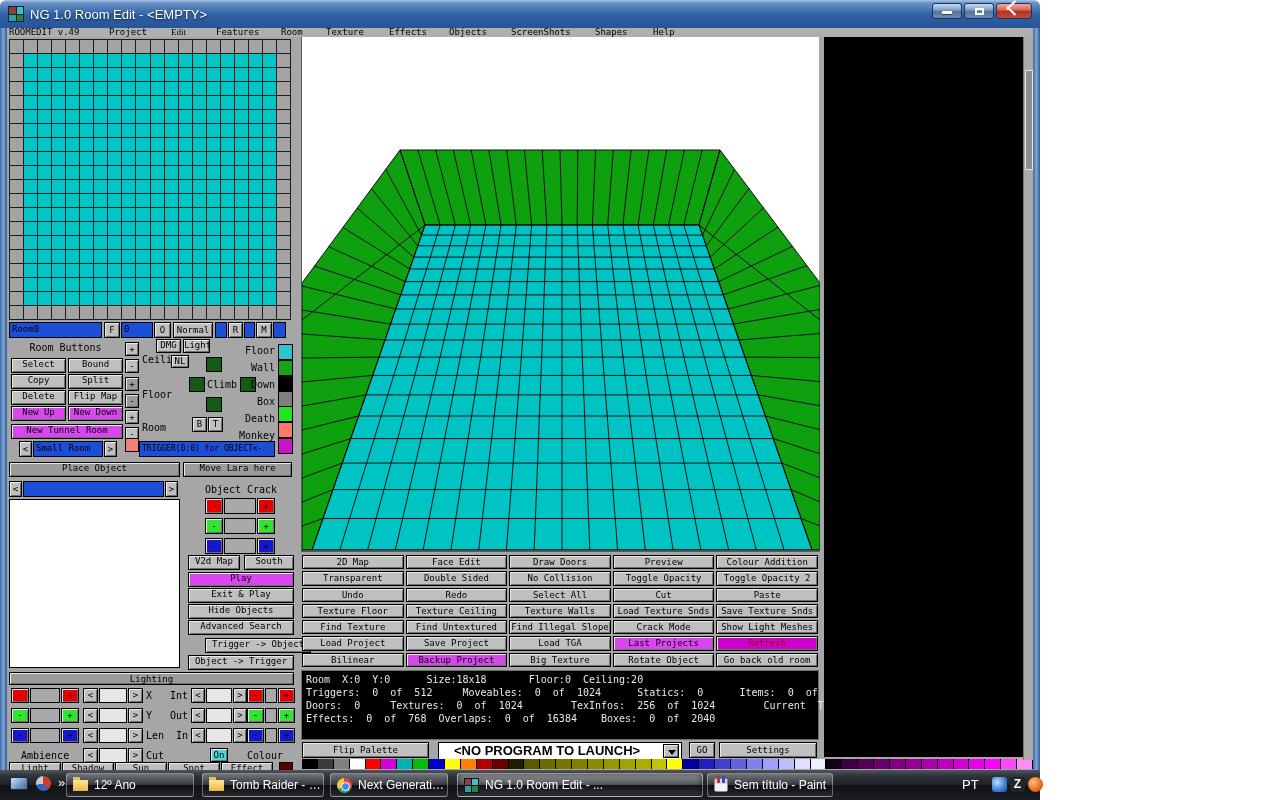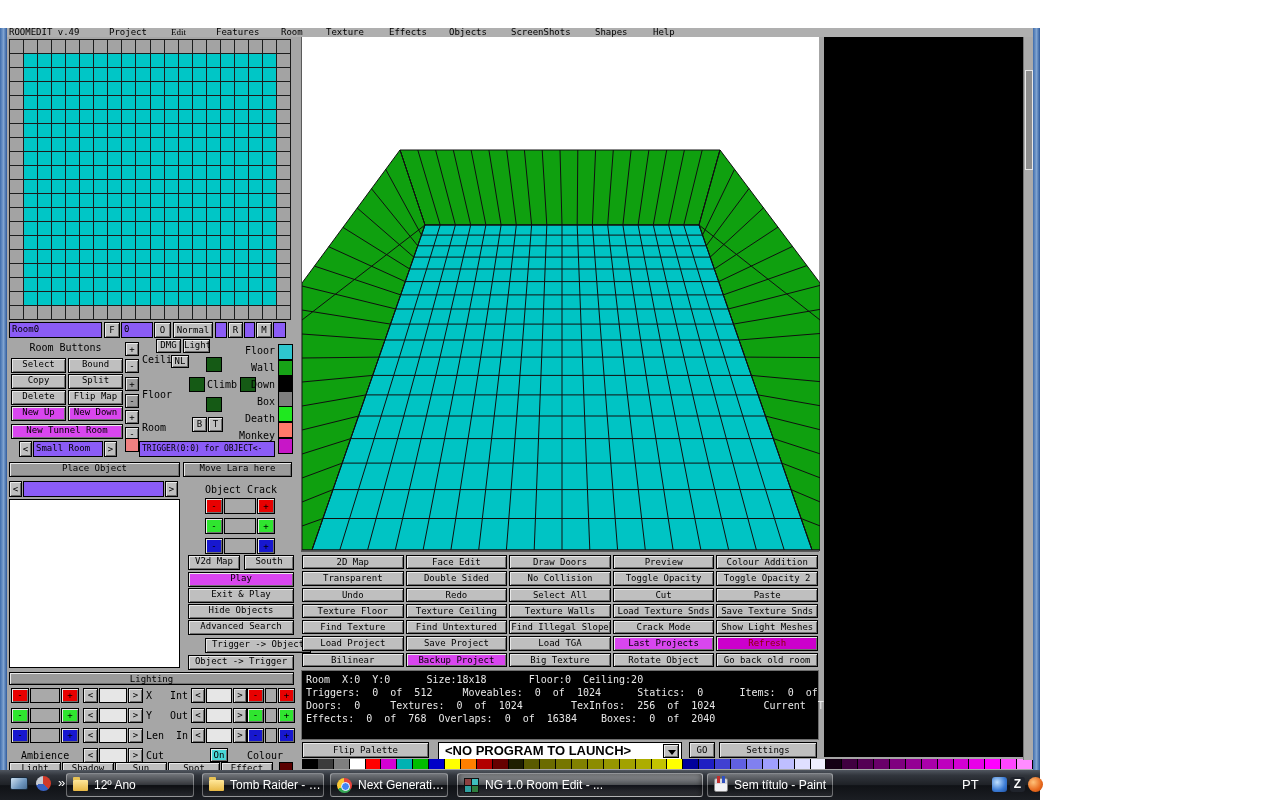--- a/index.html
+++ b/index.html
@@ -33,21 +33,21 @@
   #menubar{position:absolute;left:7px;top:28px;width:1026px;height:9px;background:#AFAFAF;
      font-size:9px;line-height:9px;color:#000;}
   .menu-item{position:absolute;top:0;white-space:nowrap;}
   
   #content{position:absolute;left:7px;top:37px;width:1026px;height:733px;background:#A6A6A6;overflow:hidden;}
   .btn{background:#BFBFBF;border:1px solid #000;box-shadow:inset 1px 1px 0 #E9E9E9,inset -1px -1px 0 #6F6F6F;
      color:#000;font-size:9px;line-height:11px;text-align:center;overflow:hidden;white-space:nowrap;}
   .btn.dark{background:#9B9B9B;}
   .btn.yellow{background:#d946ef;}
   .btn.magenta{background:#CC00CC;color:#8B0000;}
-  .field{background:#8b5cf6;border:1px solid #000;font-size:9px;line-height:12px;color:#000;
+  .field{background:#1d4ed8;border:1px solid #000;font-size:9px;line-height:12px;color:#000;
      overflow:hidden;white-space:nowrap;padding-left:2px;}
   .gfield{background:#A9A9A9;border:1px solid #000;}
   .lbl{font-size:10px;line-height:10px;color:#000;white-space:nowrap;}
   
   #map{left:2px;top:2px;width:282px;height:281px;display:grid;
      grid-template-columns:repeat(20,1fr);grid-template-rows:repeat(20,1fr);
      border-right:1px solid #1C1C1C;border-bottom:1px solid #1C1C1C;}
   .mc{border-left:1px solid #1C1C1C;border-top:1px solid #1C1C1C;background:#00C6C6;}
   .mc.edge{background:#A3A3A3;}
   
@@ -57,21 +57,21 @@
      border-left:1px solid #5A5A5A;border-bottom:1px solid #5A5A5A;}
   
   #btn-grid{left:294px;top:517px;width:518px;height:114px;display:grid;
      grid-template-columns:repeat(5,1fr);grid-template-rows:repeat(7,1fr);gap:2px;padding:1px;}
   #btn-grid .btn{line-height:13px;}
   
   #status{left:294px;top:633px;width:518px;height:70px;background:#000;border:1px solid #6E6E6E;
      color:#E8E8E8;font-size:10px;line-height:13px;padding:2px 4px;white-space:pre;}
   
   #combo{left:431px;top:705px;width:244px;height:18px;background:#fff;border:1px solid #000;
-     font-family:"Liberation Sans",sans-serif;font-weight:bold;font-size:13px;line-height:16px;padding-left:6px;}
+     font-family:"Liberation Sans",sans-serif;font-weight:bold;font-size:13px;line-height:16px;padding-left:15px;}
   #combo-arrow{left:656px;top:707px;width:16px;height:14px;}
   #combo-arrow:after{content:"";position:absolute;left:4px;top:5px;border:4px solid transparent;border-top:5px solid #000;}
   
   #palette{left:295px;top:722px;width:731px;height:10px;display:flex;}
   #palette span{flex:1;border-right:1px solid #000;}
   
   #blackpanel{left:817px;top:0;width:199px;height:720px;background:#000;}
   #vscroll{left:1016px;top:0;width:10px;height:723px;background:#ABABAB;border-left:1px solid #777;}
   #vthumb{position:absolute;left:1px;top:33px;width:8px;height:100px;background:#8E8E8E;border:1px solid #E8E8E8;}
   
@@ -110,20 +110,41 @@
   .tray-msn{left:-48px;background:radial-gradient(circle at 35% 35%,#BFE0FF,#3B7BD4 60%,#1E4E9C);}
   .tray-z{left:-30px;background:#20242C;color:#fff;font:bold 12px "Liberation Sans",sans-serif;text-align:center;line-height:15px;}
   .tray-orange{left:-12px;border-radius:50%;background:radial-gradient(circle at 35% 35%,#FFC27A,#E8681C 60%,#B34A10);}
 </style>
 </head>
 <body>
 
 <div id="screen">
   <div id="window">
 
+    <div id="titlebar">
+      <div id="app-icon">
+          <span style="background: rgb(139, 64, 64);"></span>
+          <span style="background: rgb(63, 191, 191);"></span>
+          <span style="background: rgb(47, 160, 160);"></span>
+          <span style="background: rgb(47, 127, 63);"></span>
+        </div>
+      <div id="title-text">NG 1.0 Room Edit - &lt;EMPTY&gt;</div>
+      <div class="winbtns">
+        <div class="winbtn">
+            <span class="glyph-min"></span>
+          </div>
+        <div class="winbtn">
+            <span class="glyph-max"></span>
+          </div>
+        <div class="winbtn close">
+            <span class="glyph-x1"></span>
+            <span class="glyph-x2"></span>
+          </div>
+      </div>
+    </div>
 
     <div class="win-border" id="border-left"></div>
     <div class="win-border" id="border-right"></div>
 
     <div id="menubar">
         <div class="menu-item" style="left: 2px;">ROOMEDIT v.49</div>
         <div class="menu-item" style="left: 102px;">Project</div>
         <div class="menu-item" style="left: 164px; font-family: Liberation Serif, serif;">Edit</div>
         <div class="menu-item" style="left: 209px;">Features</div>
         <div class="menu-item" style="left: 274px;">Room</div>

